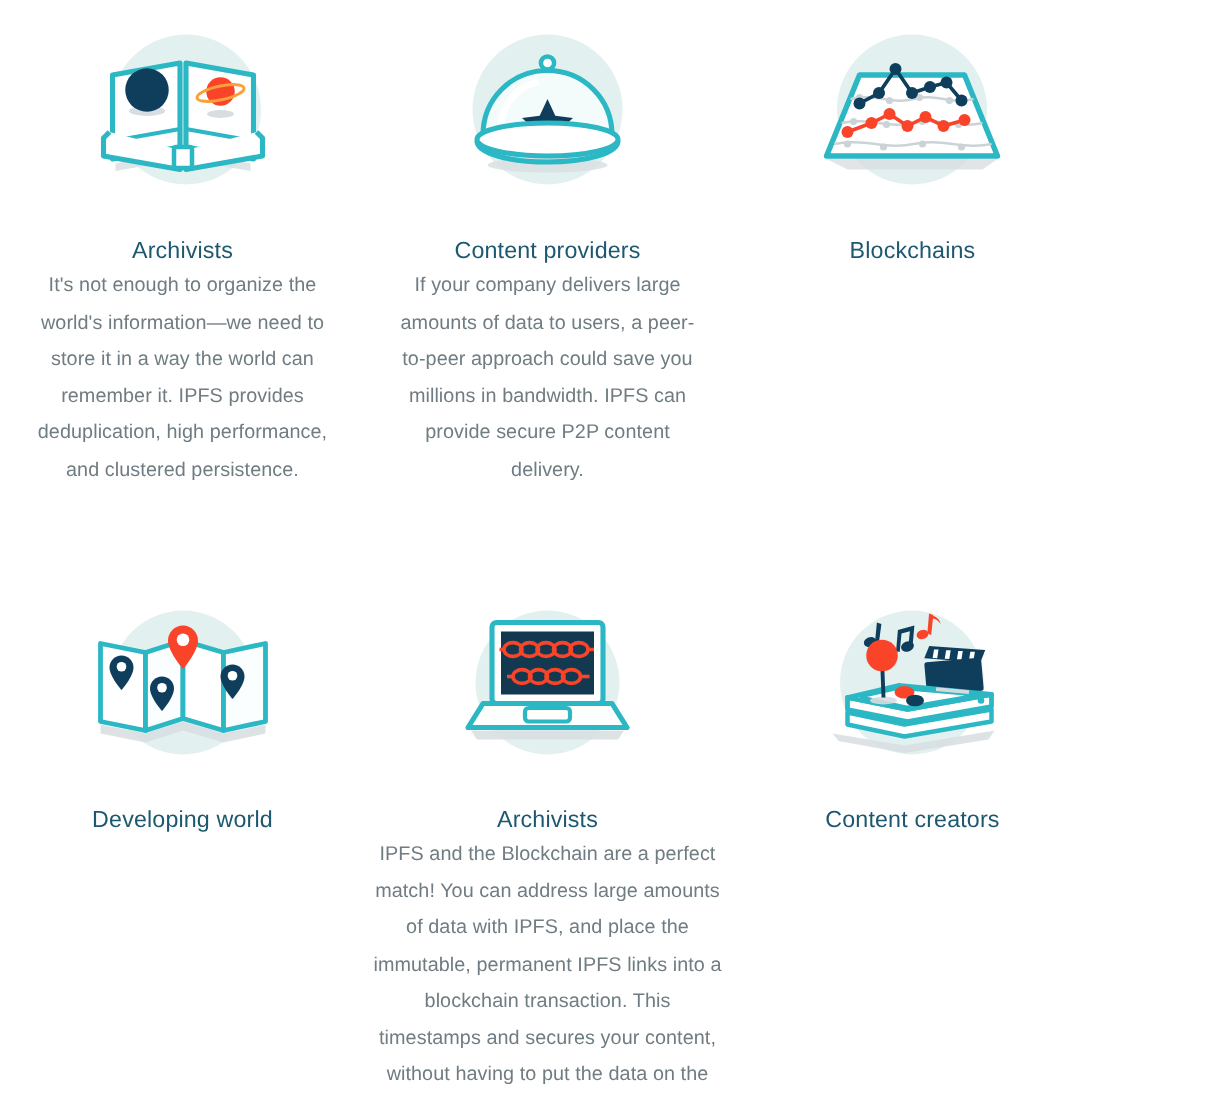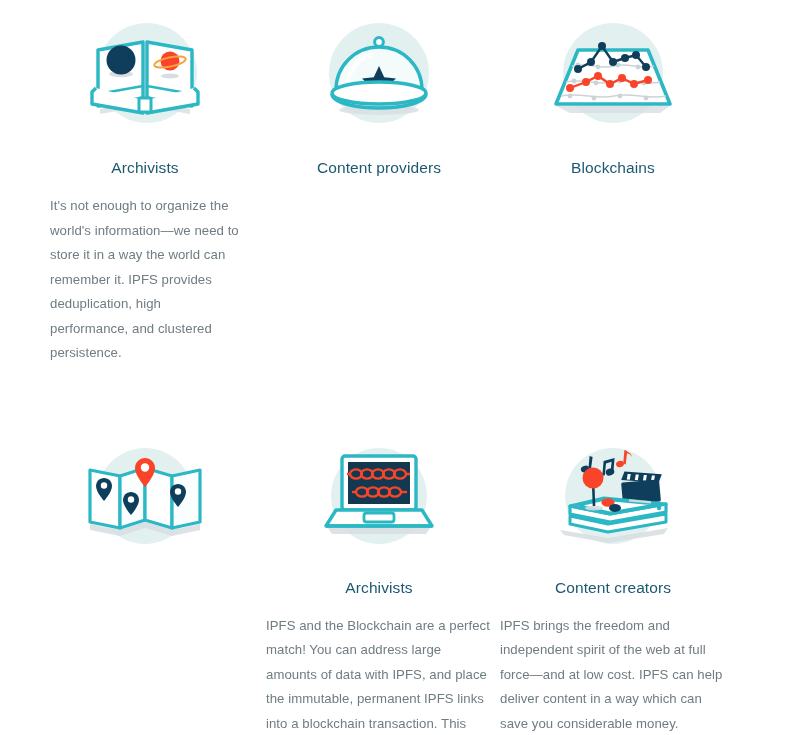--- a/index.html
+++ b/index.html
@@ -17,21 +17,20 @@
   .page {
     width: 808px;
     height: 735px;
     position: relative;
     box-sizing: border-box;
   }
   .row {
     display: flex;
     width: 730px;
     box-sizing: border-box;
-    padding-left: 28px;
   }
   .row-top { padding-top: 14px; }
   .row-bottom { padding-top: 72px; }
 
   .card {
     flex: 1 1 0;
     display: flex;
     flex-direction: column;
     align-items: center;
     box-sizing: border-box;
@@ -52,25 +51,24 @@
   .card-title {
     margin-top: 22px;
     font-size: 15.5px;
     line-height: 20px;
     color: #1d5871;
     text-align: center;
     letter-spacing: 0.1px;
     font-weight: 400;
   }
   .card-body {
-    margin-top: 16px;
     font-size: 13.2px;
     line-height: 24.5px;
     color: #6f7c82;
-    text-align: left;
+    text-align: center;
     letter-spacing: 0.05px;
   }
   .row-top .card-body { max-width: 206px; }
   .row-bottom .card-body { max-width: 258px; }
   .row-bottom .card-title { margin-top: 18px; }
 </style>
 </head>
 <body>
 
 <div class="page">
@@ -109,20 +107,21 @@
           <path d="M34 68 C36 54 46 44 57 41" stroke="#ffffff" stroke-width="4.5" fill="none" stroke-linecap="round"></path>
           <path d="M58 76 L65 62 L72 76" fill="#0f3e5c"></path>
           <path d="M65 52 L70.2 63.2 L82 64.6 L73.2 72.6 L75.6 84.4 L65 78.4 L54.4 84.4 L56.8 72.6 L48 64.6 L59.8 63.2 Z" fill="#0f3e5c"></path>
           <ellipse cx="65" cy="84" rx="14" ry="3" fill="#cfd6da" opacity="0.8"></ellipse>
           <ellipse cx="65" cy="79" rx="47" ry="11" fill="#ffffff" stroke="#2bb7c4" stroke-width="3.4"></ellipse>
           <path d="M18 80 C18 88 39 94 65 94 C91 94 112 88 112 80" fill="none" stroke="#2bb7c4" stroke-width="3.4"></path>
           <circle cx="65" cy="28" r="4.4" fill="#ffffff" stroke="#2bb7c4" stroke-width="3"></circle>
         </svg>
       </div>
       <div class="card-title">Content providers</div>
+      <div class="card-body">If your company delivers large amounts of data to users, a peer-to-peer approach could save you millions in bandwidth. IPFS can provide secure P2P content delivery.</div>
     </div>
 
     <div class="card">
       <div class="icon-badge">
         <svg width="130" height="122" viewBox="0 0 130 122">
           <circle cx="65" cy="59" r="50" fill="#e2f1f0"></circle>
           <path d="M8 92 L22 99 L112 99 L122 92 Z" fill="#d9dfe2" opacity="0.8"></path>
           <path d="M30 36 L100 36 L122 90 L8 90 Z" fill="#ffffff" stroke="#2bb7c4" stroke-width="3.6" stroke-linejoin="round"></path>
           <path d="M24 52 C40 48 52 56 66 52 C80 48 92 56 106 52" fill="none" stroke="#ccd3d7" stroke-width="1.6"></path>
           <path d="M18 68 C36 64 50 72 66 68 C82 64 96 72 112 68" fill="none" stroke="#ccd3d7" stroke-width="1.6"></path>
@@ -175,20 +174,21 @@
           <path d="M32 48 C32 43.6 28.4 40 24 40 C19.6 40 16 43.6 16 48 C16 54 24 63 24 63 C24 63 32 54 32 48 Z" fill="#0f3e5c"></path>
           <circle cx="24" cy="47.5" r="3.2" fill="#ffffff"></circle>
           <path d="M59 62 C59 57.6 55.4 54 51 54 C46.6 54 43 57.6 43 62 C43 68 51 77 51 77 C51 77 59 68 59 62 Z" fill="#0f3e5c"></path>
           <circle cx="51" cy="61.5" r="3.2" fill="#ffffff"></circle>
           <path d="M106 54 C106 49.6 102.4 46 98 46 C93.6 46 90 49.6 90 54 C90 60 98 69 98 69 C98 69 106 60 106 54 Z" fill="#0f3e5c"></path>
           <circle cx="98" cy="53.5" r="3.2" fill="#ffffff"></circle>
           <path d="M75 30 C75 24.5 70.5 20 65 20 C59.5 20 55 24.5 55 30 C55 37.5 65 49 65 49 C65 49 75 37.5 75 30 Z" fill="#f9442a"></path>
           <circle cx="65" cy="29.5" r="4.2" fill="#ffffff"></circle>
         </svg>
       </div>
+      <div class="card-title">Developing world</div>
     </div>
 
     <div class="card">
       <div class="icon-badge">
         <svg width="130" height="122" viewBox="0 0 130 122">
           <circle cx="65" cy="58" r="48" fill="#e2f1f0"></circle>
           <path d="M14 90 L116 90 L112 96 L18 96 Z" fill="#d9dfe2" opacity="0.9"></path>
           <rect x="28" y="18" width="74" height="54" rx="3" fill="#ffffff" stroke="#2bb7c4" stroke-width="3.4"></rect>
           <rect x="34" y="24" width="62" height="42" fill="#12394f"></rect>
           <g stroke="#f9442a" stroke-width="2.4" fill="none">
@@ -247,16 +247,15 @@
           <circle cx="111" cy="70" r="2.2" fill="#2bb7c4"></circle>
           <path d="M81 62.4 L103 64.4" stroke="#d3dadd" stroke-width="2.4"></path>
           <ellipse cx="46" cy="70" rx="9" ry="2.6" fill="#d6dde0" opacity="0.9"></ellipse>
           <path d="M46 68 L45 42" stroke="#0f3e5c" stroke-width="2.6"></path>
           <circle cx="45" cy="40" r="10.5" fill="#f9442a"></circle>
           <ellipse cx="60" cy="64.5" rx="6.6" ry="4.2" fill="#f9442a"></ellipse>
           <ellipse cx="67" cy="70" rx="6" ry="3.9" fill="#0f3e5c"></ellipse>
         </svg>
       </div>
       <div class="card-title">Content creators</div>
-      <div class="card-body">IPFS brings the freedom and independent spirit of the web at full force—and at low cost. IPFS can help deliver content in a way which can save you considerable money.</div>
     </div>
   </div>
 </div>
 
 </body></html>

